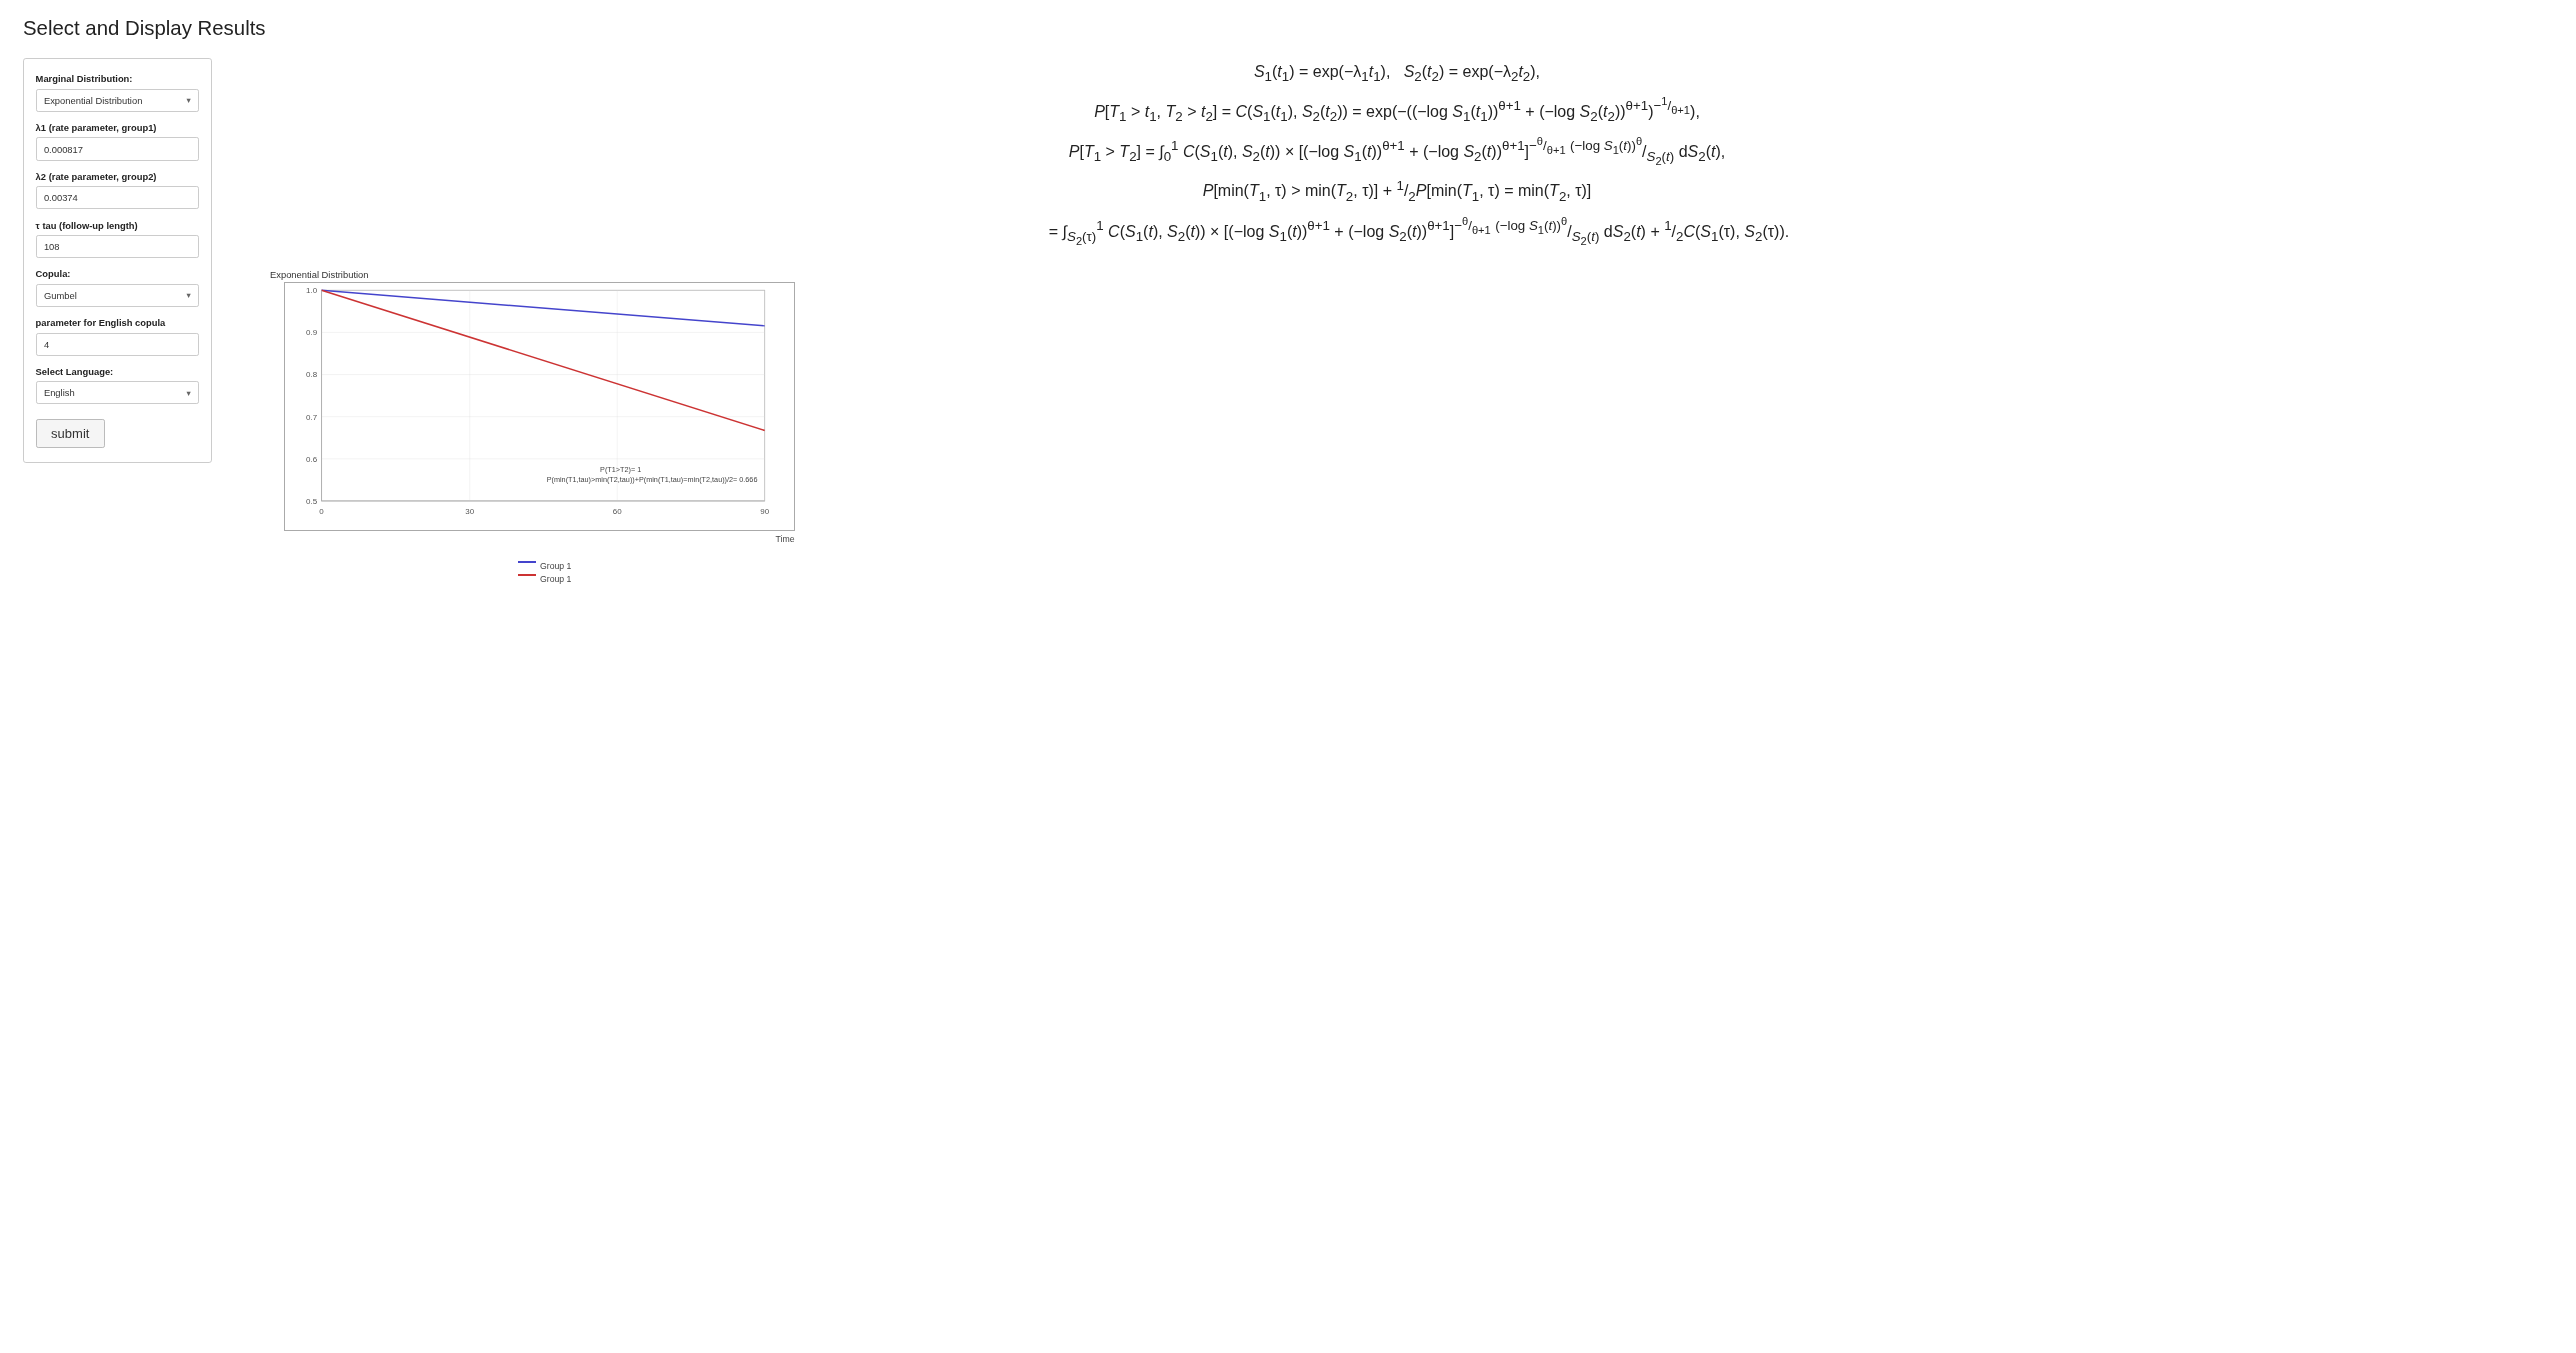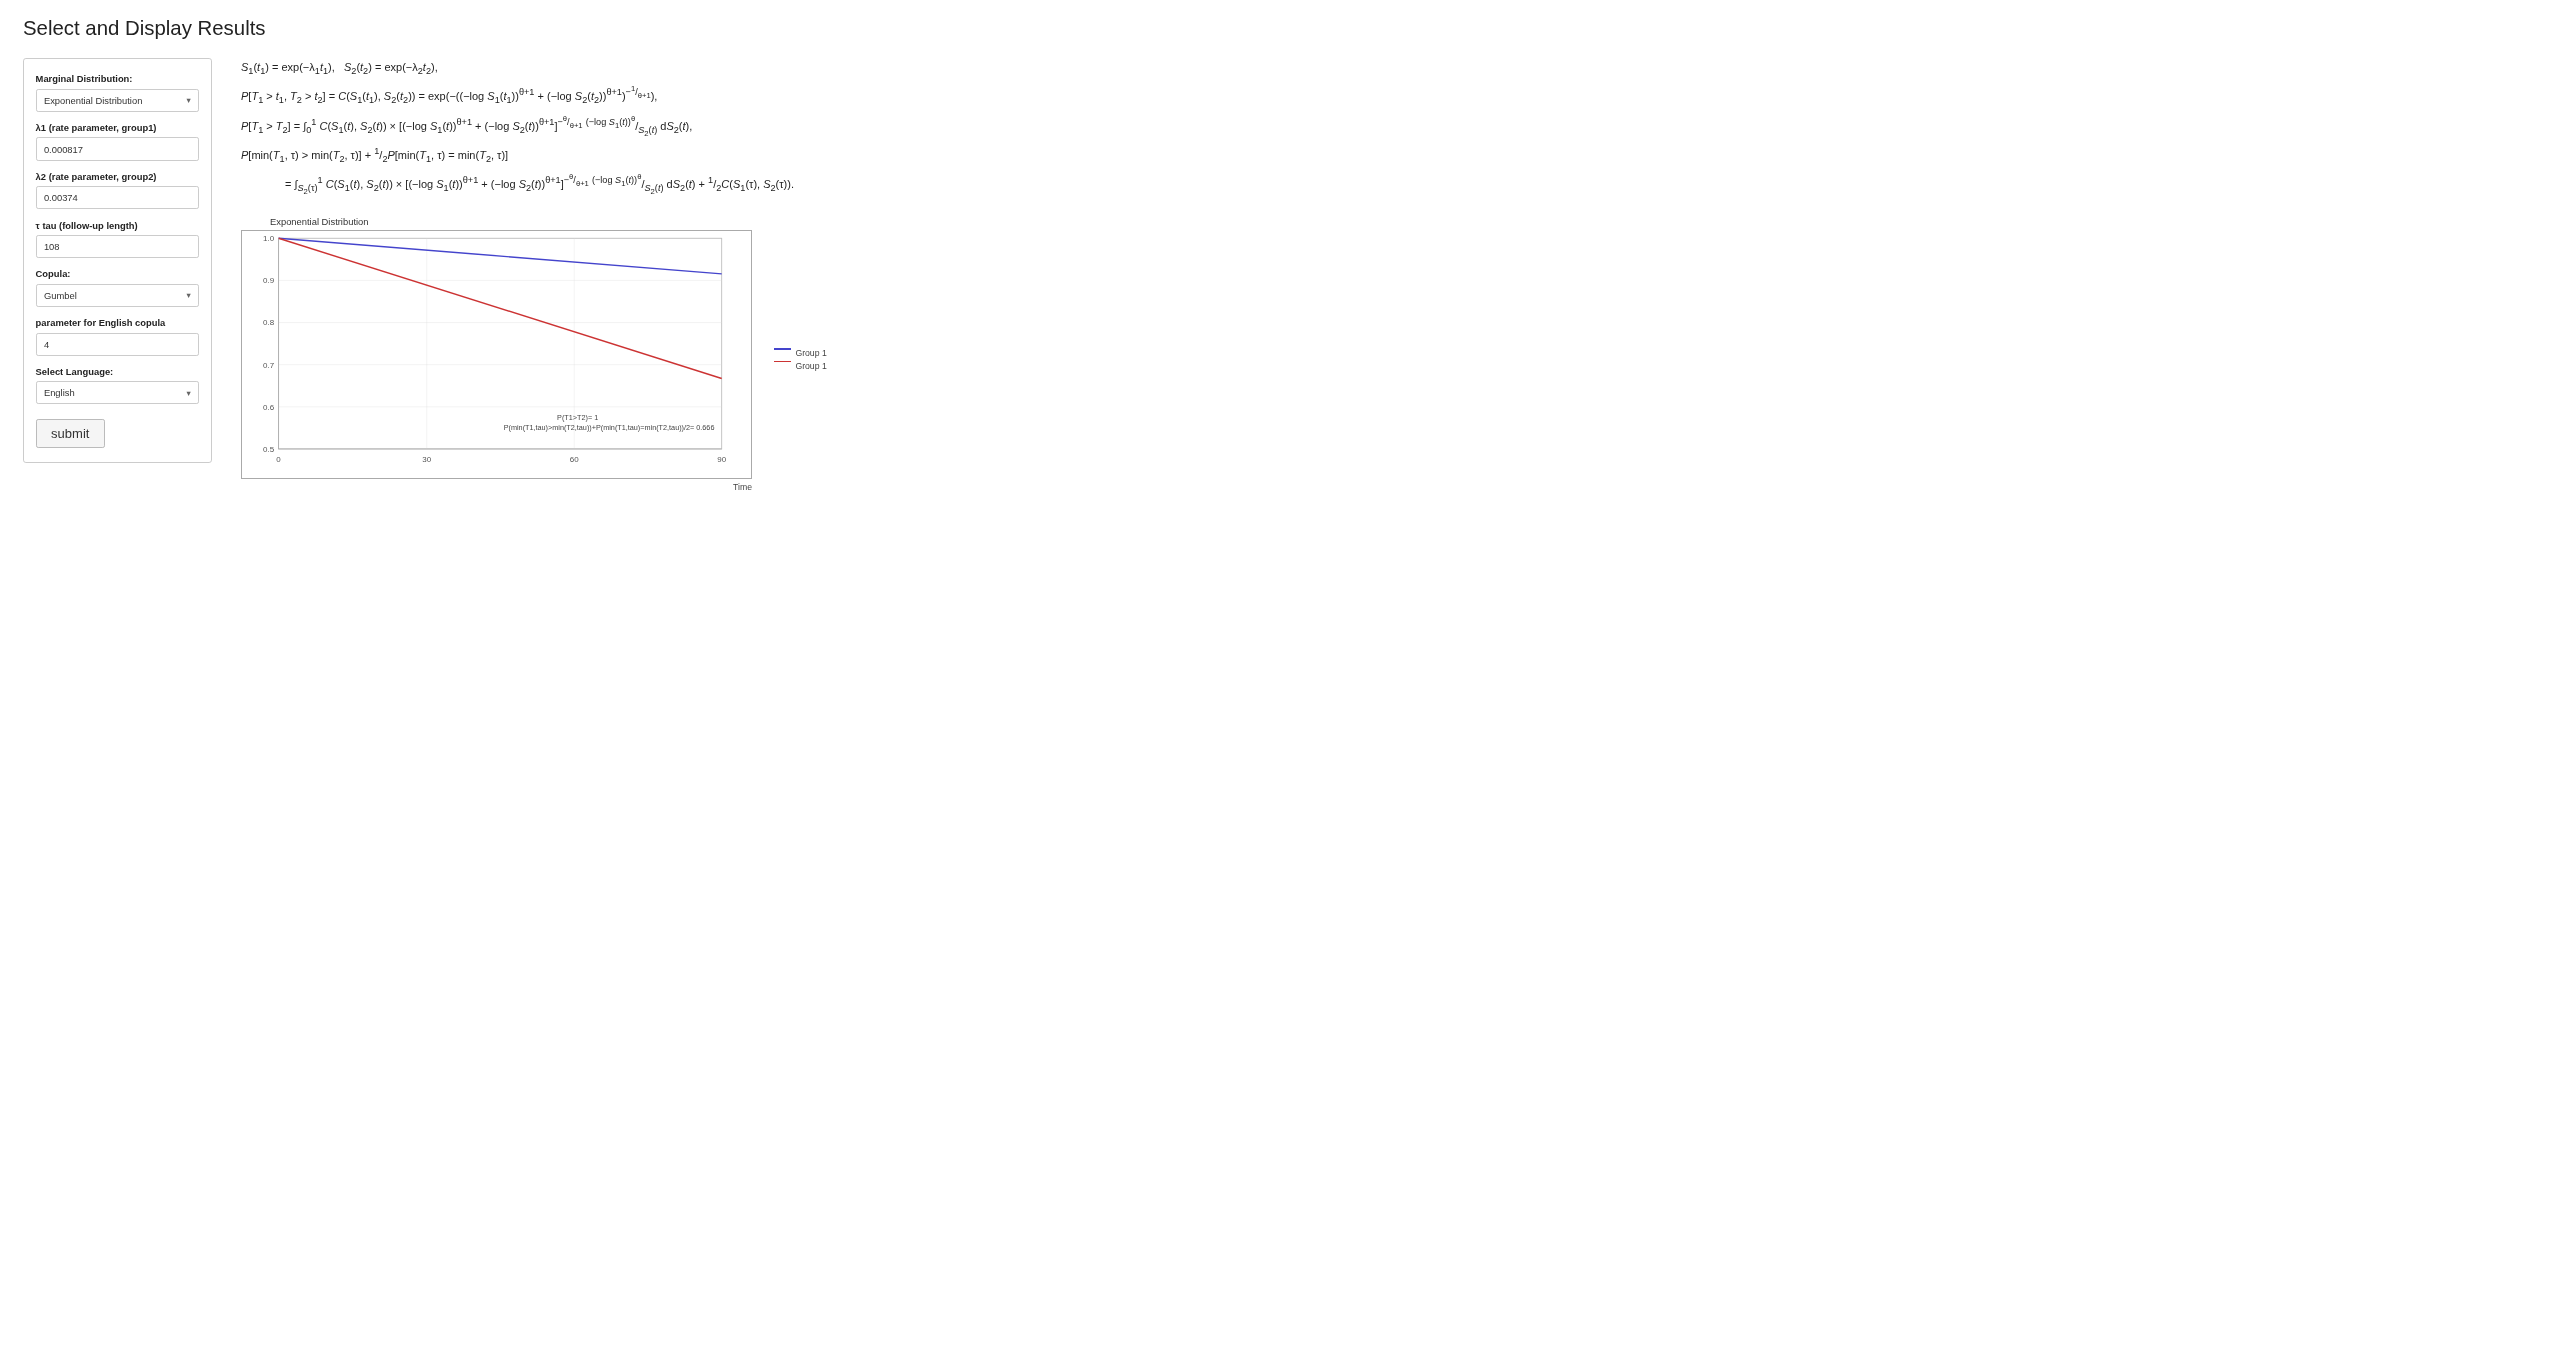--- a/index.html
+++ b/index.html
@@ -72,23 +72,24 @@
       cursor: pointer;
       color: #333;
     }
     .main-content {
       flex: 1;
       display: flex;
       flex-direction: column;
       gap: 14.5px;
     }
     .formulas {
-      font-size: 11px;
+      font-size: 16px;
       line-height: 1.8;
       color: #222;
+      text-align: center;
     }
     .formulas p { margin-bottom: 2.9px; }
     .formula-indent {
       margin-left: 44px;
     }
     
     .chart-container {
       position: relative;
       width: 100%;
       max-width: 596px;
@@ -187,21 +188,21 @@
       <p>
         <i>P</i>[min(<i>T</i><sub>1</sub>, τ) &gt; min(<i>T</i><sub>2</sub>, τ)] + <sup>1</sup>/<sub>2</sub><i>P</i>[min(<i>T</i><sub>1</sub>, τ) = min(<i>T</i><sub>2</sub>, τ)]
       </p>
       <p class="formula-indent">
         = ∫<sub><i>S</i><sub>2</sub>(τ)</sub><sup>1</sup> <i>C</i>(<i>S</i><sub>1</sub>(<i>t</i>), <i>S</i><sub>2</sub>(<i>t</i>)) × [(−log <i>S</i><sub>1</sub>(<i>t</i>))<sup>θ+1</sup> + (−log <i>S</i><sub>2</sub>(<i>t</i>))<sup>θ+1</sup>]<sup>−<sup>θ</sup>/<sub>θ+1</sub></sup> <sup>(−log <i>S</i><sub>1</sub>(<i>t</i>))<sup>θ</sup></sup>/<sub><i>S</i><sub>2</sub>(<i>t</i>)</sub> d<i>S</i><sub>2</sub>(<i>t</i>) + <sup>1</sup>/<sub>2</sub><i>C</i>(<i>S</i><sub>1</sub>(τ), <i>S</i><sub>2</sub>(τ)).
       </p>
     </div>
 
     <div class="chart-container">
       <div class="chart-title">Exponential Distribution</div>
-      <div style="display:flex; align-items:center; gap:10px;">
+      <div style="display:flex; align-items:center; gap:17px;flex-direction:column;">
         <div style="position:relative;">
 
           <div style="position:absolute; left:-26px; top:50%; transform:translateY(-50%) rotate(-90deg); font-size:8px; white-space:nowrap; color:#444;">S(x) : Survival Probability</div>
           <div class="chart-box" style="margin-left:0;">
             <svg class="chart-svg" width="509" height="247" viewBox="0 0 700 340">
 
               <rect x="50" y="10" width="610" height="290" fill="white" stroke="#aaa" stroke-width="1"></rect>
 
               <line x1="50" y1="10" x2="660" y2="10" stroke="#ddd" stroke-width="0.5"></line>
               <line x1="50" y1="68" x2="660" y2="68" stroke="#ddd" stroke-width="0.5"></line>

